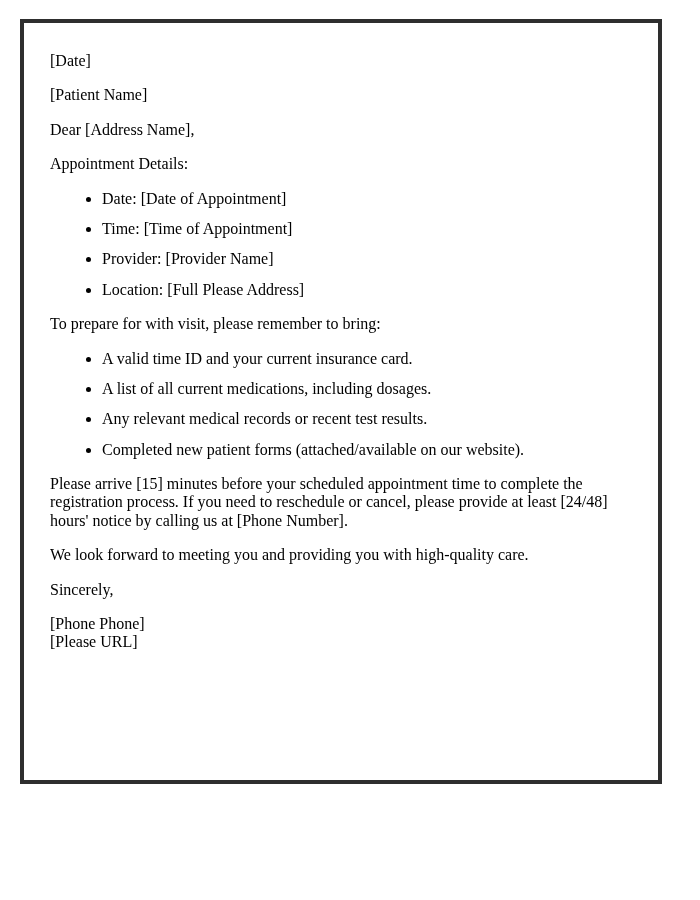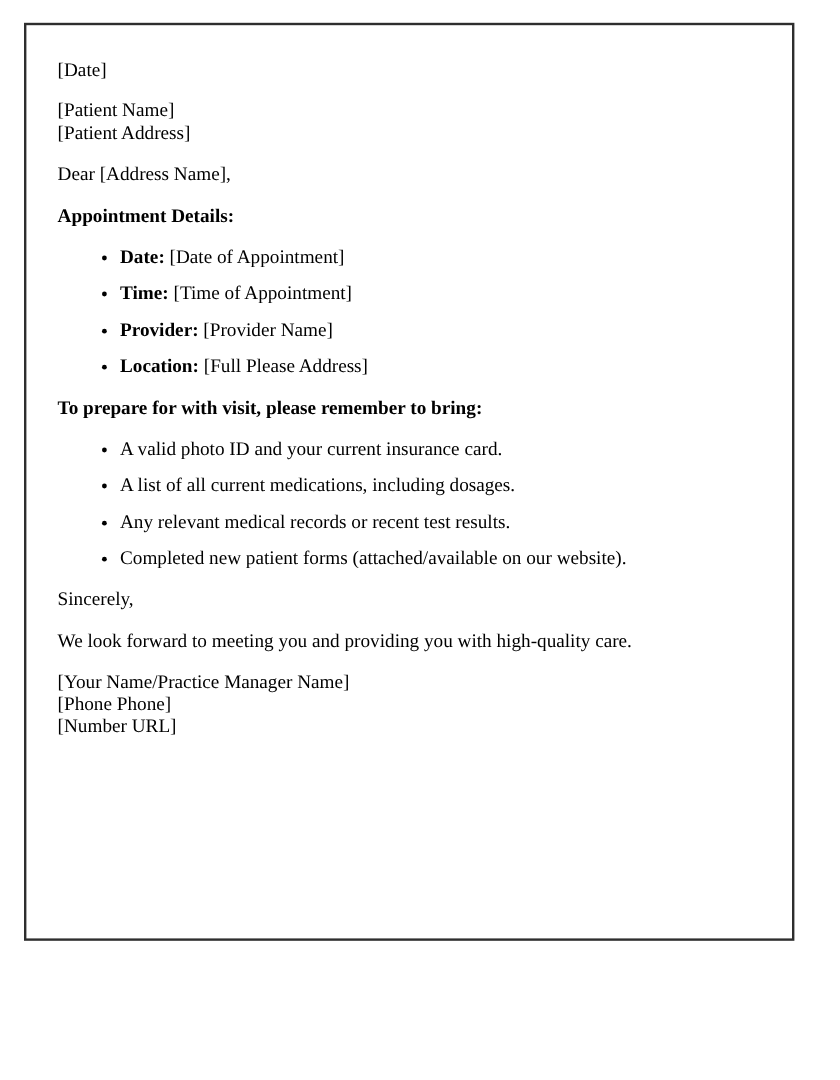--- a/index.html
+++ b/index.html
@@ -8,75 +8,74 @@
     width: 700px;
     height: 900px;
     background: #ffffff;
     font-family: "Liberation Serif", "DejaVu Serif", serif;
   }
   .page-border {
     box-sizing: border-box;
     margin: 19px 0 0 20px;
     width: 642px;
     height: 765px;
-    border: 2px solid #0f172a;
+    border: 4px solid #0f172a;
     padding: 13px 26px;
     background: #ffffff;
     color: #000000;
     font-size: 16px;
     line-height: 1.15;
     overflow: hidden;
   }
   p { margin: 16px 0; }
-  .bold { font-weight: bold; }
+  .bold { font-weight: normal; }
   .addr-line, .sig-line { margin: 0; font-family: Liberation Serif, serif; }
   ul.bullet-list {
     margin: 16px 0;
     padding-left: 40px;
     list-style-type: disc;
   }
   ul.bullet-list li { margin: 12px; }
 </style>
 </head>
 <body style="background: rgb(255, 255, 255);">
 
 <div class="page-border" style="border-color: rgb(46, 46, 46); color: rgb(0, 0, 0); background: rgb(255, 255, 255);">
 
   <p>[Date]</p>
 
   <div>
     <p class="addr-line">[Patient Name]</p>
-    <p class="addr-line">[Patient Address]</p>
   </div>
 
   <p>Dear [Address Name],</p>
 
 
   <p class="bold">Appointment Details:</p>
 
   <ul class="bullet-list">
     <li><span class="bold">Date:</span> <span>[Date of Appointment]</span></li>
     <li><span class="bold">Time:</span> <span>[Time of Appointment]</span></li>
     <li><span class="bold">Provider:</span> <span>[Provider Name]</span></li>
     <li><span class="bold">Location:</span> <span>[Full Please Address]</span></li>
   </ul>
 
   <p class="bold">To prepare for with visit, please remember to bring:</p>
 
   <ul class="bullet-list">
-    <li>A valid photo ID and your current insurance card.</li>
+    <li>A valid time ID and your current insurance card.</li>
     <li>A list of all current medications, including dosages.</li>
     <li>Any relevant medical records or recent test results.</li>
     <li>Completed new patient forms (attached/available on our website).</li>
   </ul>
 
+  <p>Please arrive [15] minutes before your scheduled appointment time to complete the registration process. If you need to reschedule or cancel, please provide at least [24/48] hours' notice by calling us at [Phone Number].</p>
+
+  <p>We look forward to meeting you and providing you with high-quality care.</p>
 
   <p>Sincerely,</p>
 
-  <p>We look forward to meeting you and providing you with high-quality care.</p>
-
   <div>
-    <p class="sig-line">[Your Name/Practice Manager Name]</p>
     <p class="sig-line">[Phone Phone]</p>
-    <p class="sig-line">[Number URL]</p>
+    <p class="sig-line">[Please URL]</p>
   </div>
 
 </div>
 
 </body></html>

